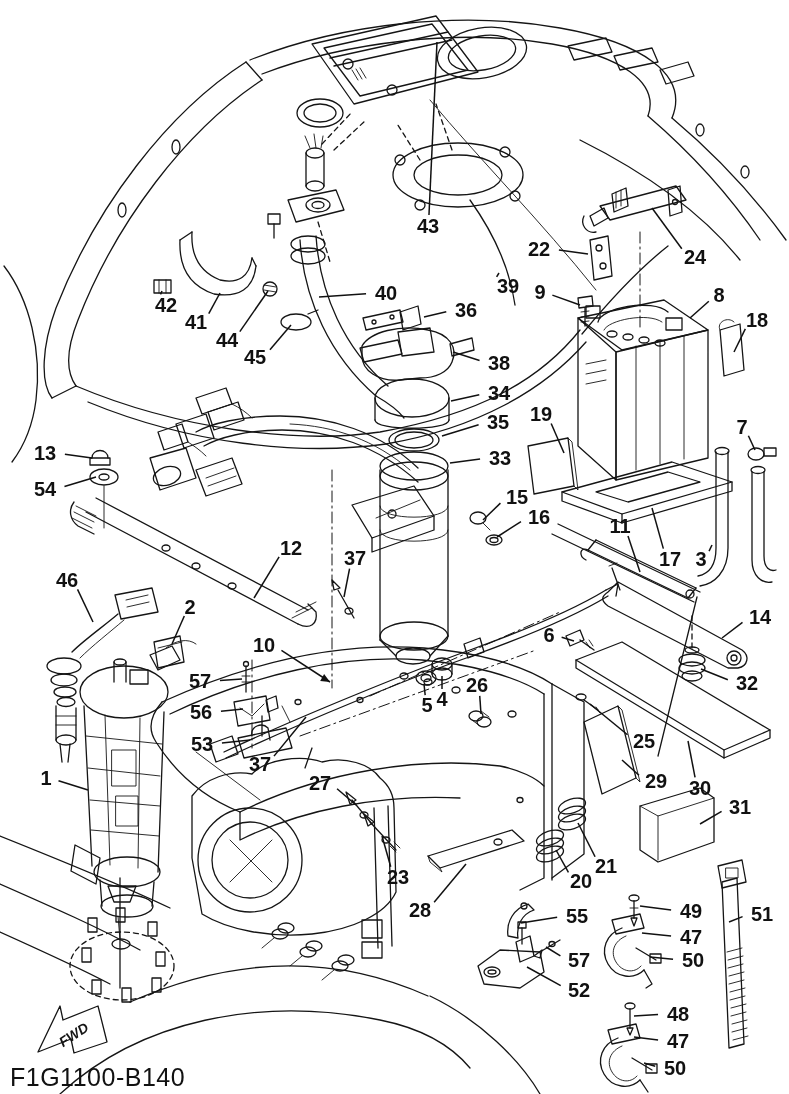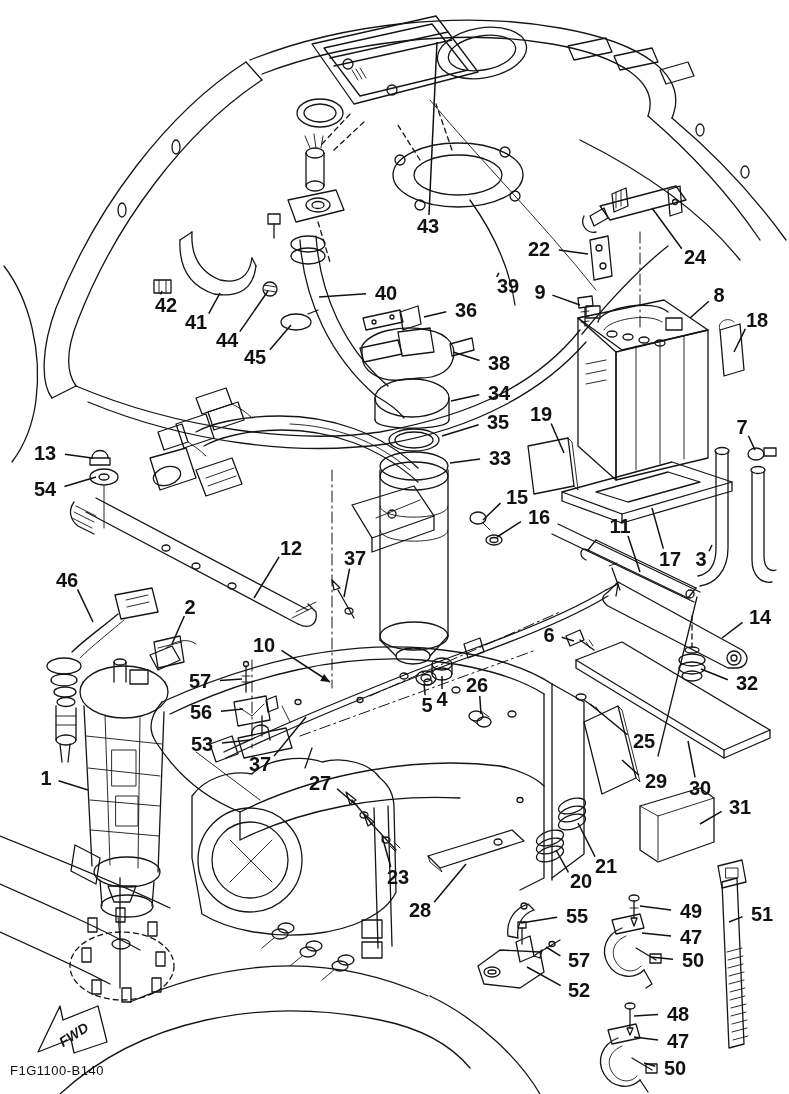--- a/index.html
+++ b/index.html
@@ -7,21 +7,21 @@
          font-family:"Liberation Sans",sans-serif;}
   svg.layer{position:absolute;left:0;top:0;}
   #art path,#art line,#art ellipse,#art circle,#art rect,#art polygon,#art polyline{
     fill:none;stroke:#151515;stroke-width:1.3;stroke-linecap:round;stroke-linejoin:round;}
   #art .thin{stroke-width:0.9;}
   #art .dash{stroke-dasharray:5 4;}
   #art .dashdot{stroke-dasharray:11 4 2 4;stroke-width:1;}
   #overlay text{font:700 20px "Liberation Sans",sans-serif;fill:#111;}
   #overlay line{stroke:#111;stroke-width:1.5;}
   #overlay polygon{fill:#111;stroke:none;}
-  .part-code{position:absolute;left:10px;top:1063px;font-size:13px;font-weight:500;
+  .part-code{position:absolute;left:10px;top:1063px;font-size:25px;font-weight:500;
              letter-spacing:0.5px;color:#111;}
   #art text.fwd{font:italic 700 14px "Liberation Sans",sans-serif;fill:#151515;stroke:none;}
 </style>
 </head>
 <body>
 
 <div class="stage">
 
 <svg id="art" class="layer" width="789" height="1094" viewBox="0 0 789 1094">
 

